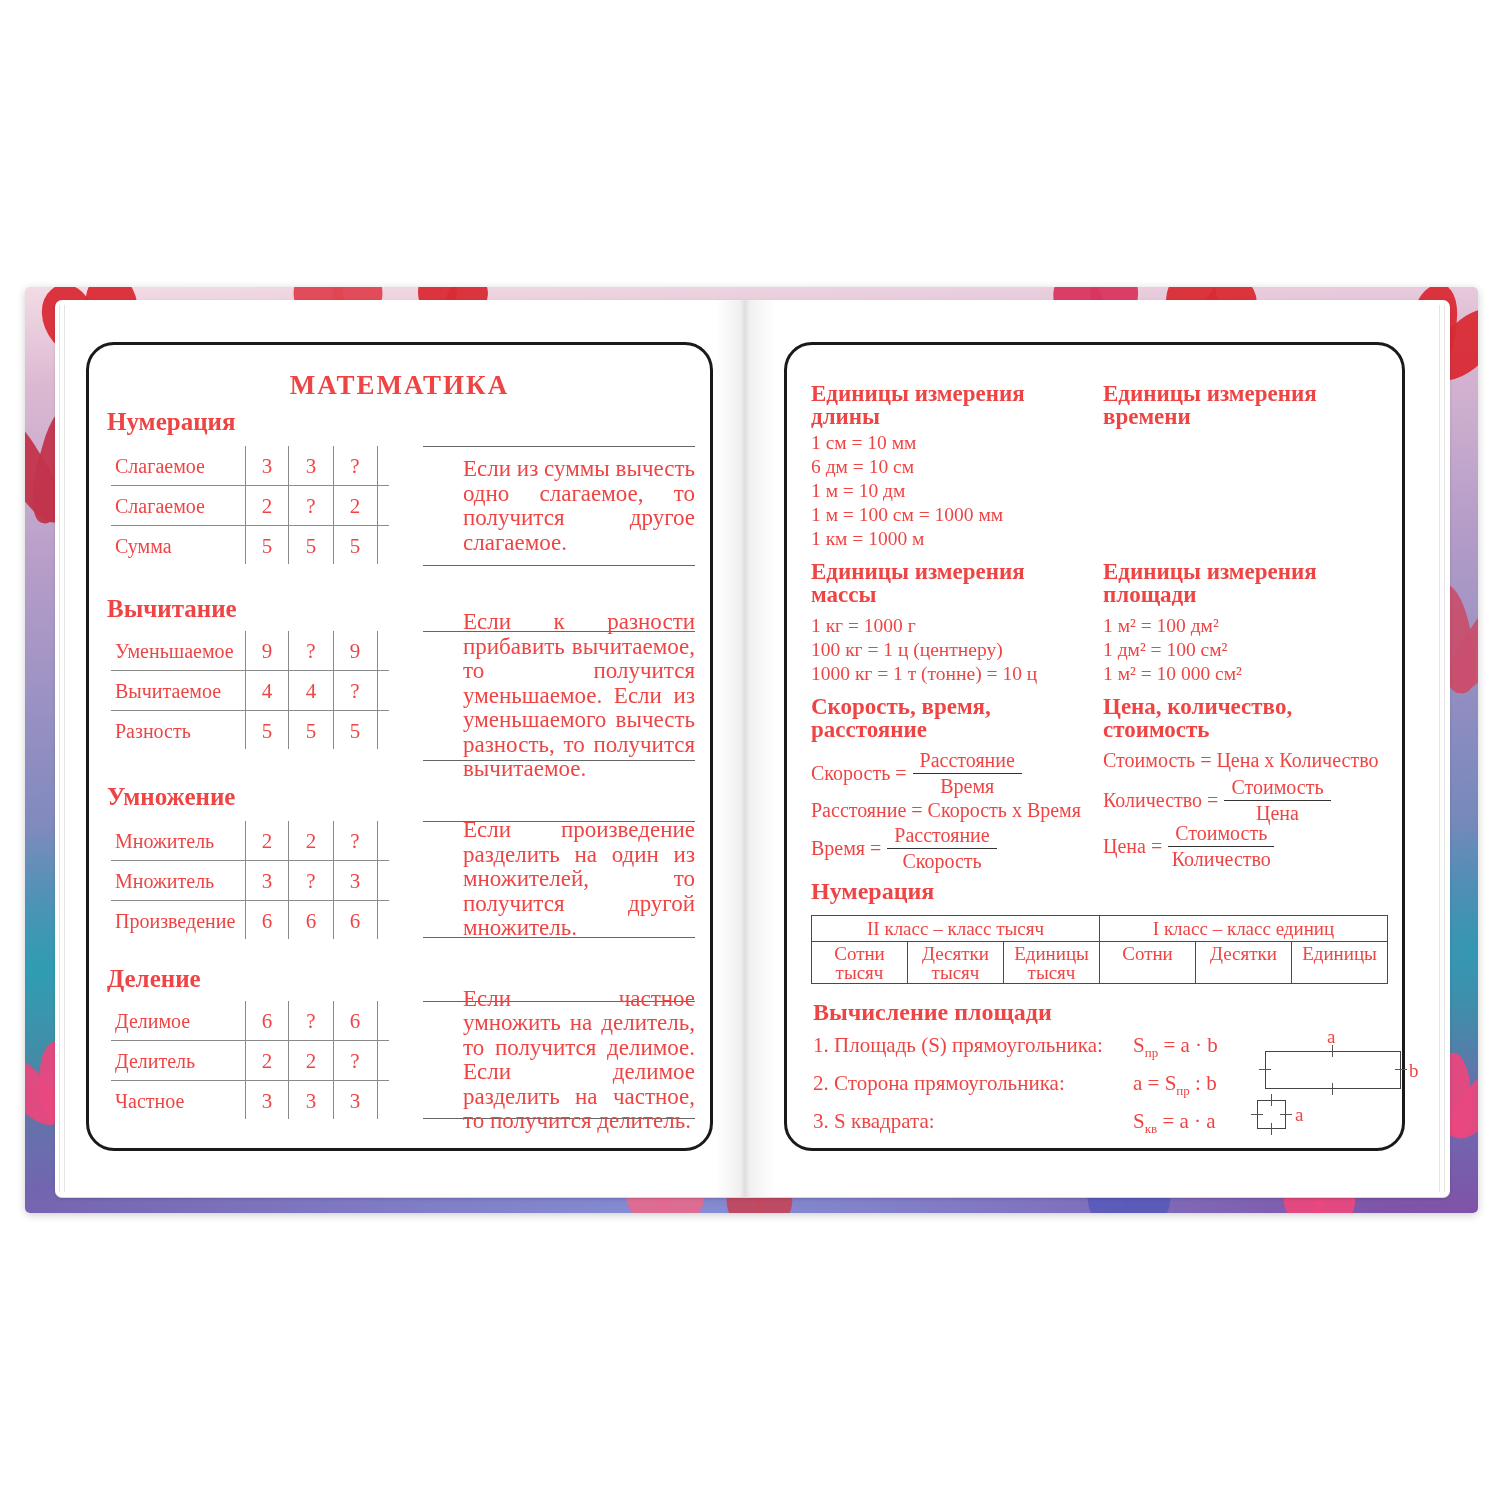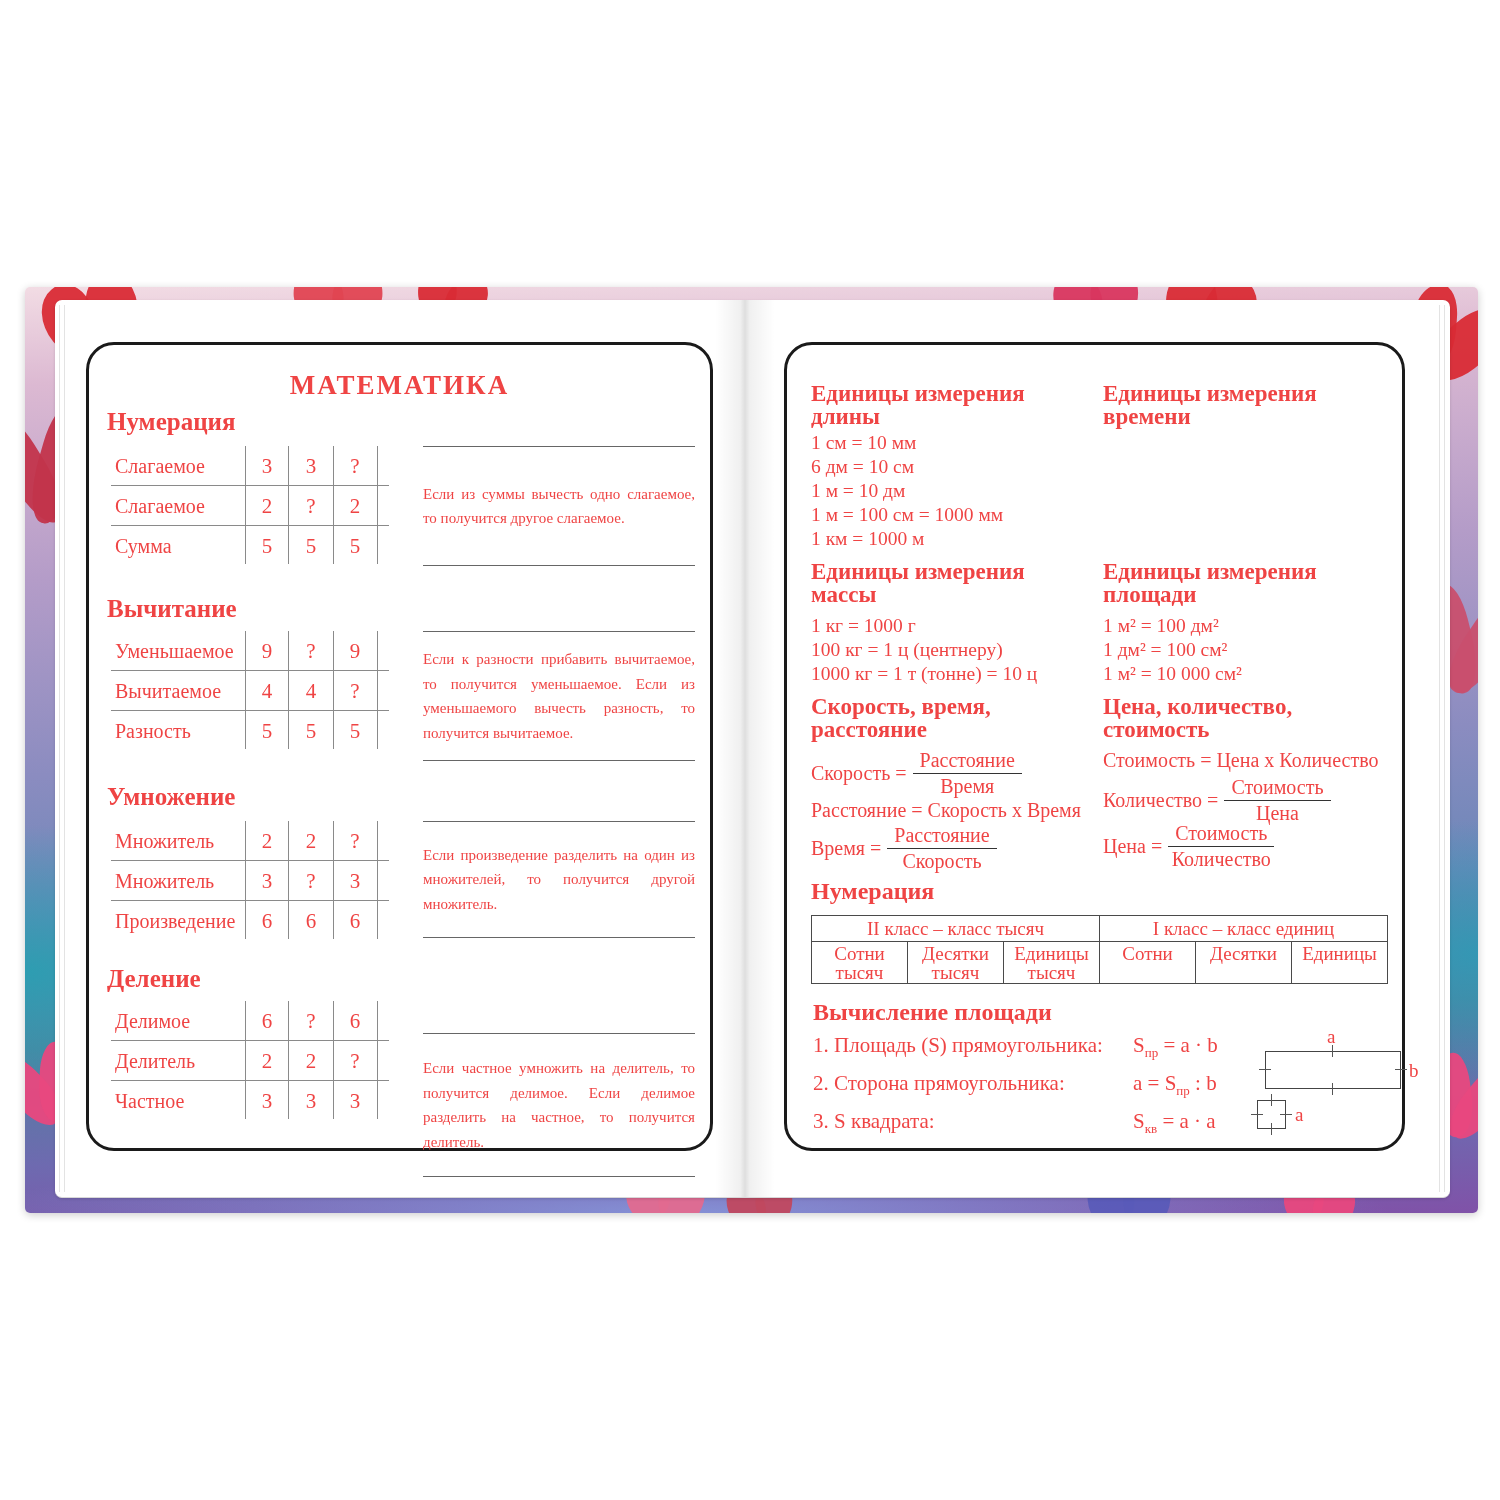--- a/index.html
+++ b/index.html
@@ -34,21 +34,21 @@
   .oph{position:absolute;left:18px;margin:0;font-size:25px;line-height:30px;font-weight:bold;}
   .optable{position:absolute;left:22px;width:290px;height:118px;}
   .trow{position:absolute;left:0;right:0;line-height:26px;font-size:20px;}
   .tlb{position:absolute;left:4px;}
   .tv{position:absolute;width:44px;text-align:center;font-size:21px;}
   .tv.c1{left:134px;} .tv.c2{left:178px;} .tv.c3{left:222px;}
   .vl{position:absolute;top:0;bottom:0;width:1px;background:#8a8a8a;}
   .hl{position:absolute;left:0;width:278px;height:1px;background:#8a8a8a;}
   .expl{position:absolute;left:334px;width:272px;border-top:1.5px solid #666;border-bottom:1.5px solid #666;
         box-sizing:border-box;display:flex;align-items:center;}
-  .expl span{display:block;width:100%;font-size:15px;line-height:24.5px;text-align:justify;}
+  .expl span{display:block;width:100%;font-size:23px;line-height:24.5px;text-align:justify;margin-left:40px;}
   
   .uh{position:absolute;width:272px;font-weight:bold;font-size:23px;line-height:23px;}
   .ulines{position:absolute;font-size:19.5px;white-space:nowrap;}
   .ulines div{height:24px;line-height:24px;}
   .fx{position:absolute;display:flex;align-items:center;font-size:20px;white-space:nowrap;}
   .frac{display:inline-block;text-align:center;margin-left:6px;vertical-align:middle;}
   .frac .num{display:block;border-bottom:1.4px solid #333;padding:0 7px 1px;}
   .frac .den{display:block;padding-top:1px;}
   .nh{position:absolute;font-weight:bold;font-size:24px;line-height:26px;}
   .numtab{position:absolute;border-collapse:collapse;table-layout:fixed;width:577px;font-size:19px;}
@@ -209,21 +209,21 @@
           <span class="tv c2">3</span>
           <span class="tv c3">3</span>
         </div>
         <i class="vl" style="left:134px"></i>
         <i class="vl" style="left:177px"></i>
         <i class="vl" style="left:222px"></i>
         <i class="vl" style="left:266px"></i>
         <i class="hl" style="top:39px"></i>
         <i class="hl" style="top:79px"></i>
       </div>
-      <div class="expl" style="top:688px;height:144px">
+      <div class="expl" style="top:656px;height:118px">
         <span>Если частное умножить на делитель, то получится делимое. Если делимое разделить на частное, то получится делитель.</span>
       </div>
     </div>
 
     <div class="pbox right">
 
       <div class="uh" style="left:24px;top:37px">Единицы измерения длины</div>
       <div class="ulines" style="left:24px;top:86px">
         <div>1 см = 10 мм</div>
         <div>6 дм = 10 см</div>

